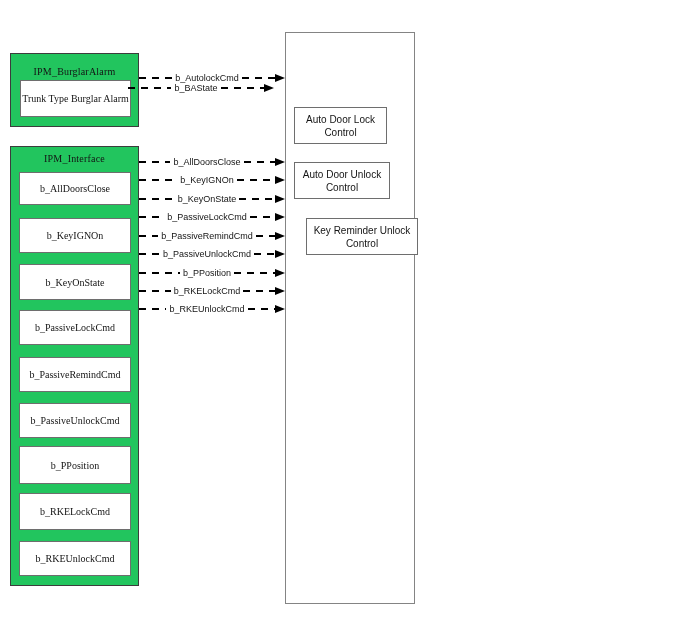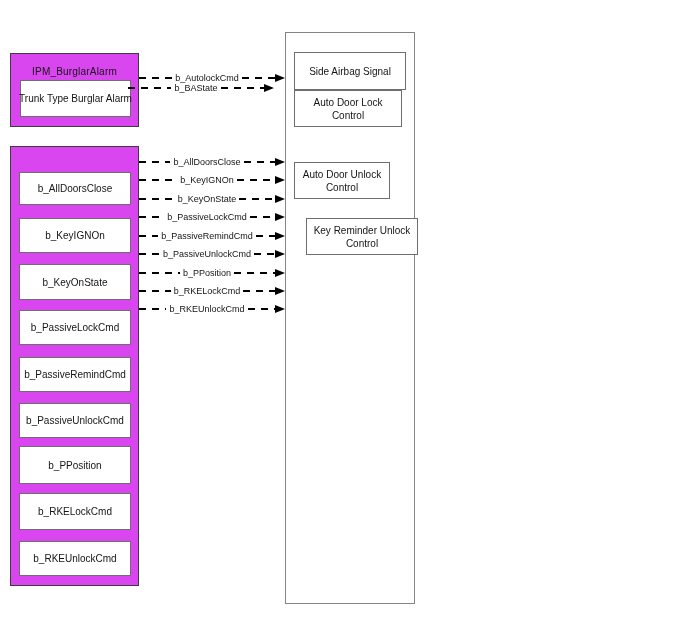--- a/index.html
+++ b/index.html
@@ -6,22 +6,23 @@
   html,body { background:#ffffff; }
   body { font-family:"Liberation Sans", sans-serif; color:var(--text,#141414); }
 
   .canvas {
     position:relative; width:700px; height:639px;
     background:#ffffff; overflow:hidden;
   }
 
   
   .block {
-    position:absolute; background:#d946ef;
+    position:absolute; background:#22c55e;
     border:1px solid var(--outer-border,#3c3c3c);
+    font-family:Liberation Serif, serif;
   }
   .block-title {
     text-align:center; font-size:10px; letter-spacing:0.2px;
     color:var(--text,#141414); white-space:nowrap;
   }
   .port {
     position:absolute; background:#ffffff;
     border:1px solid var(--inner-border,#6e6e6e);
     display:flex; align-items:center; justify-content:center;
     font-size:10px; text-align:right; white-space:nowrap;
@@ -65,20 +66,21 @@
 <body>
 
 <div class="canvas">
 
   <div class="block" style="left:10px;top:53px;width:129px;height:74px">
     <div class="block-title" style="padding-top:12px">IPM_BurglarAlarm</div>
     <div class="port" style="left:9px;top:26px;width:111px;height:37px">Trunk Type Burglar Alarm</div>
   </div>
 
   <div class="block" style="left:10px;top:146px;width:129px;height:440px">
+    <div class="block-title" style="padding-top:6px">IPM_Interface</div>
     <div class="port" style="left:8px;top:25px;width:112px;height:33px">b_AllDoorsClose</div>
     <div class="port" style="left:8px;top:71px;width:112px;height:35px">b_KeyIGNOn</div>
     <div class="port" style="left:8px;top:117px;width:112px;height:36px">b_KeyOnState</div>
     <div class="port" style="left:8px;top:163px;width:112px;height:35px">b_PassiveLockCmd</div>
     <div class="port" style="left:8px;top:210px;width:112px;height:35px">b_PassiveRemindCmd</div>
     <div class="port" style="left:8px;top:256px;width:112px;height:35px">b_PassiveUnlockCmd</div>
     <div class="port" style="left:8px;top:299px;width:112px;height:38px">b_PPosition</div>
     <div class="port" style="left:8px;top:346px;width:112px;height:37px">b_RKELockCmd</div>
     <div class="port" style="left:8px;top:394px;width:112px;height:35px">b_RKEUnlockCmd</div>
   </div>
@@ -144,19 +146,18 @@
     <span class="arrow"></span>
   </div>
   <div class="connector" style="left:139px;top:303px;width:146px">
     <span class="dash"></span>
     <span class="lbl">b_RKEUnlockCmd</span>
     <span class="dash"></span>
     <span class="arrow"></span>
   </div>
 
   <div class="t-container" style="left:285px;top:32px;width:130px;height:572px">
-    <div class="t-box" style="left:8px;top:19px;width:112px;height:38px">Side Airbag Signal</div>
-    <div class="t-box" style="left:8px;top:57px;width:108px;height:37px">Auto Door Lock Control</div>
+    <div class="t-box" style="left:8px;top:74px;width:93px;height:37px">Auto Door Lock Control</div>
     <div class="t-box" style="left:8px;top:129px;width:96px;height:37px">Auto Door Unlock Control</div>
     <div class="t-box" style="left:20px;top:185px;width:112px;height:37px">Key Reminder Unlock Control</div>
   </div>
 
 </div>
 
 </body></html>

